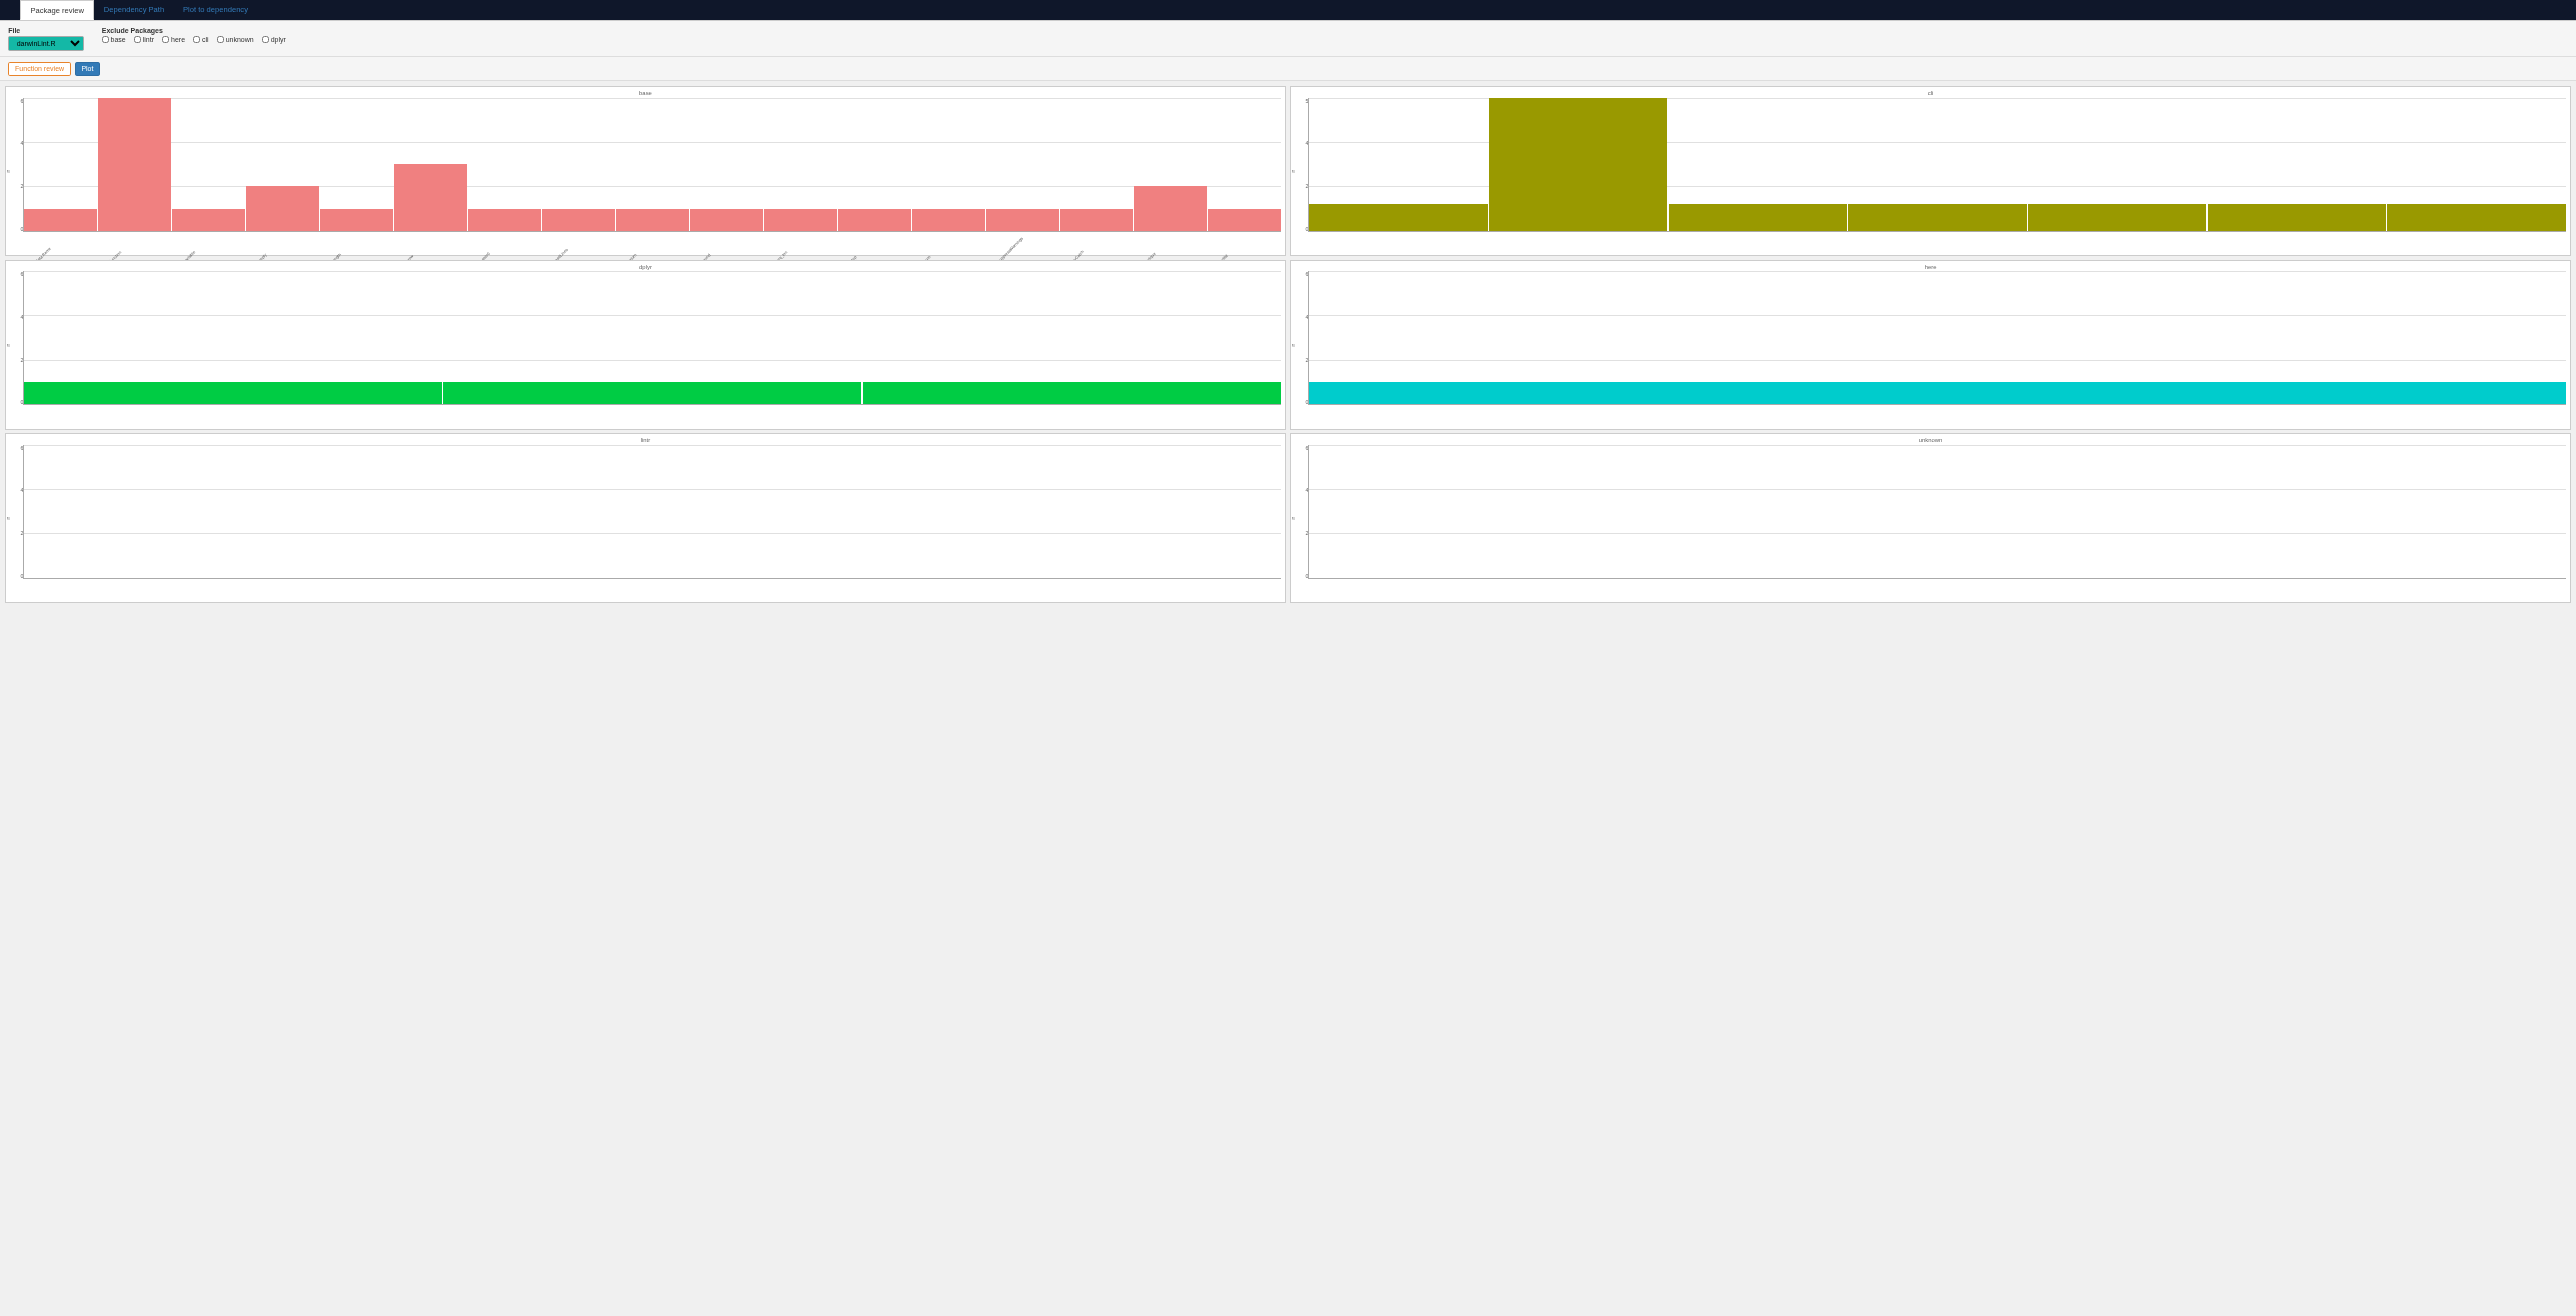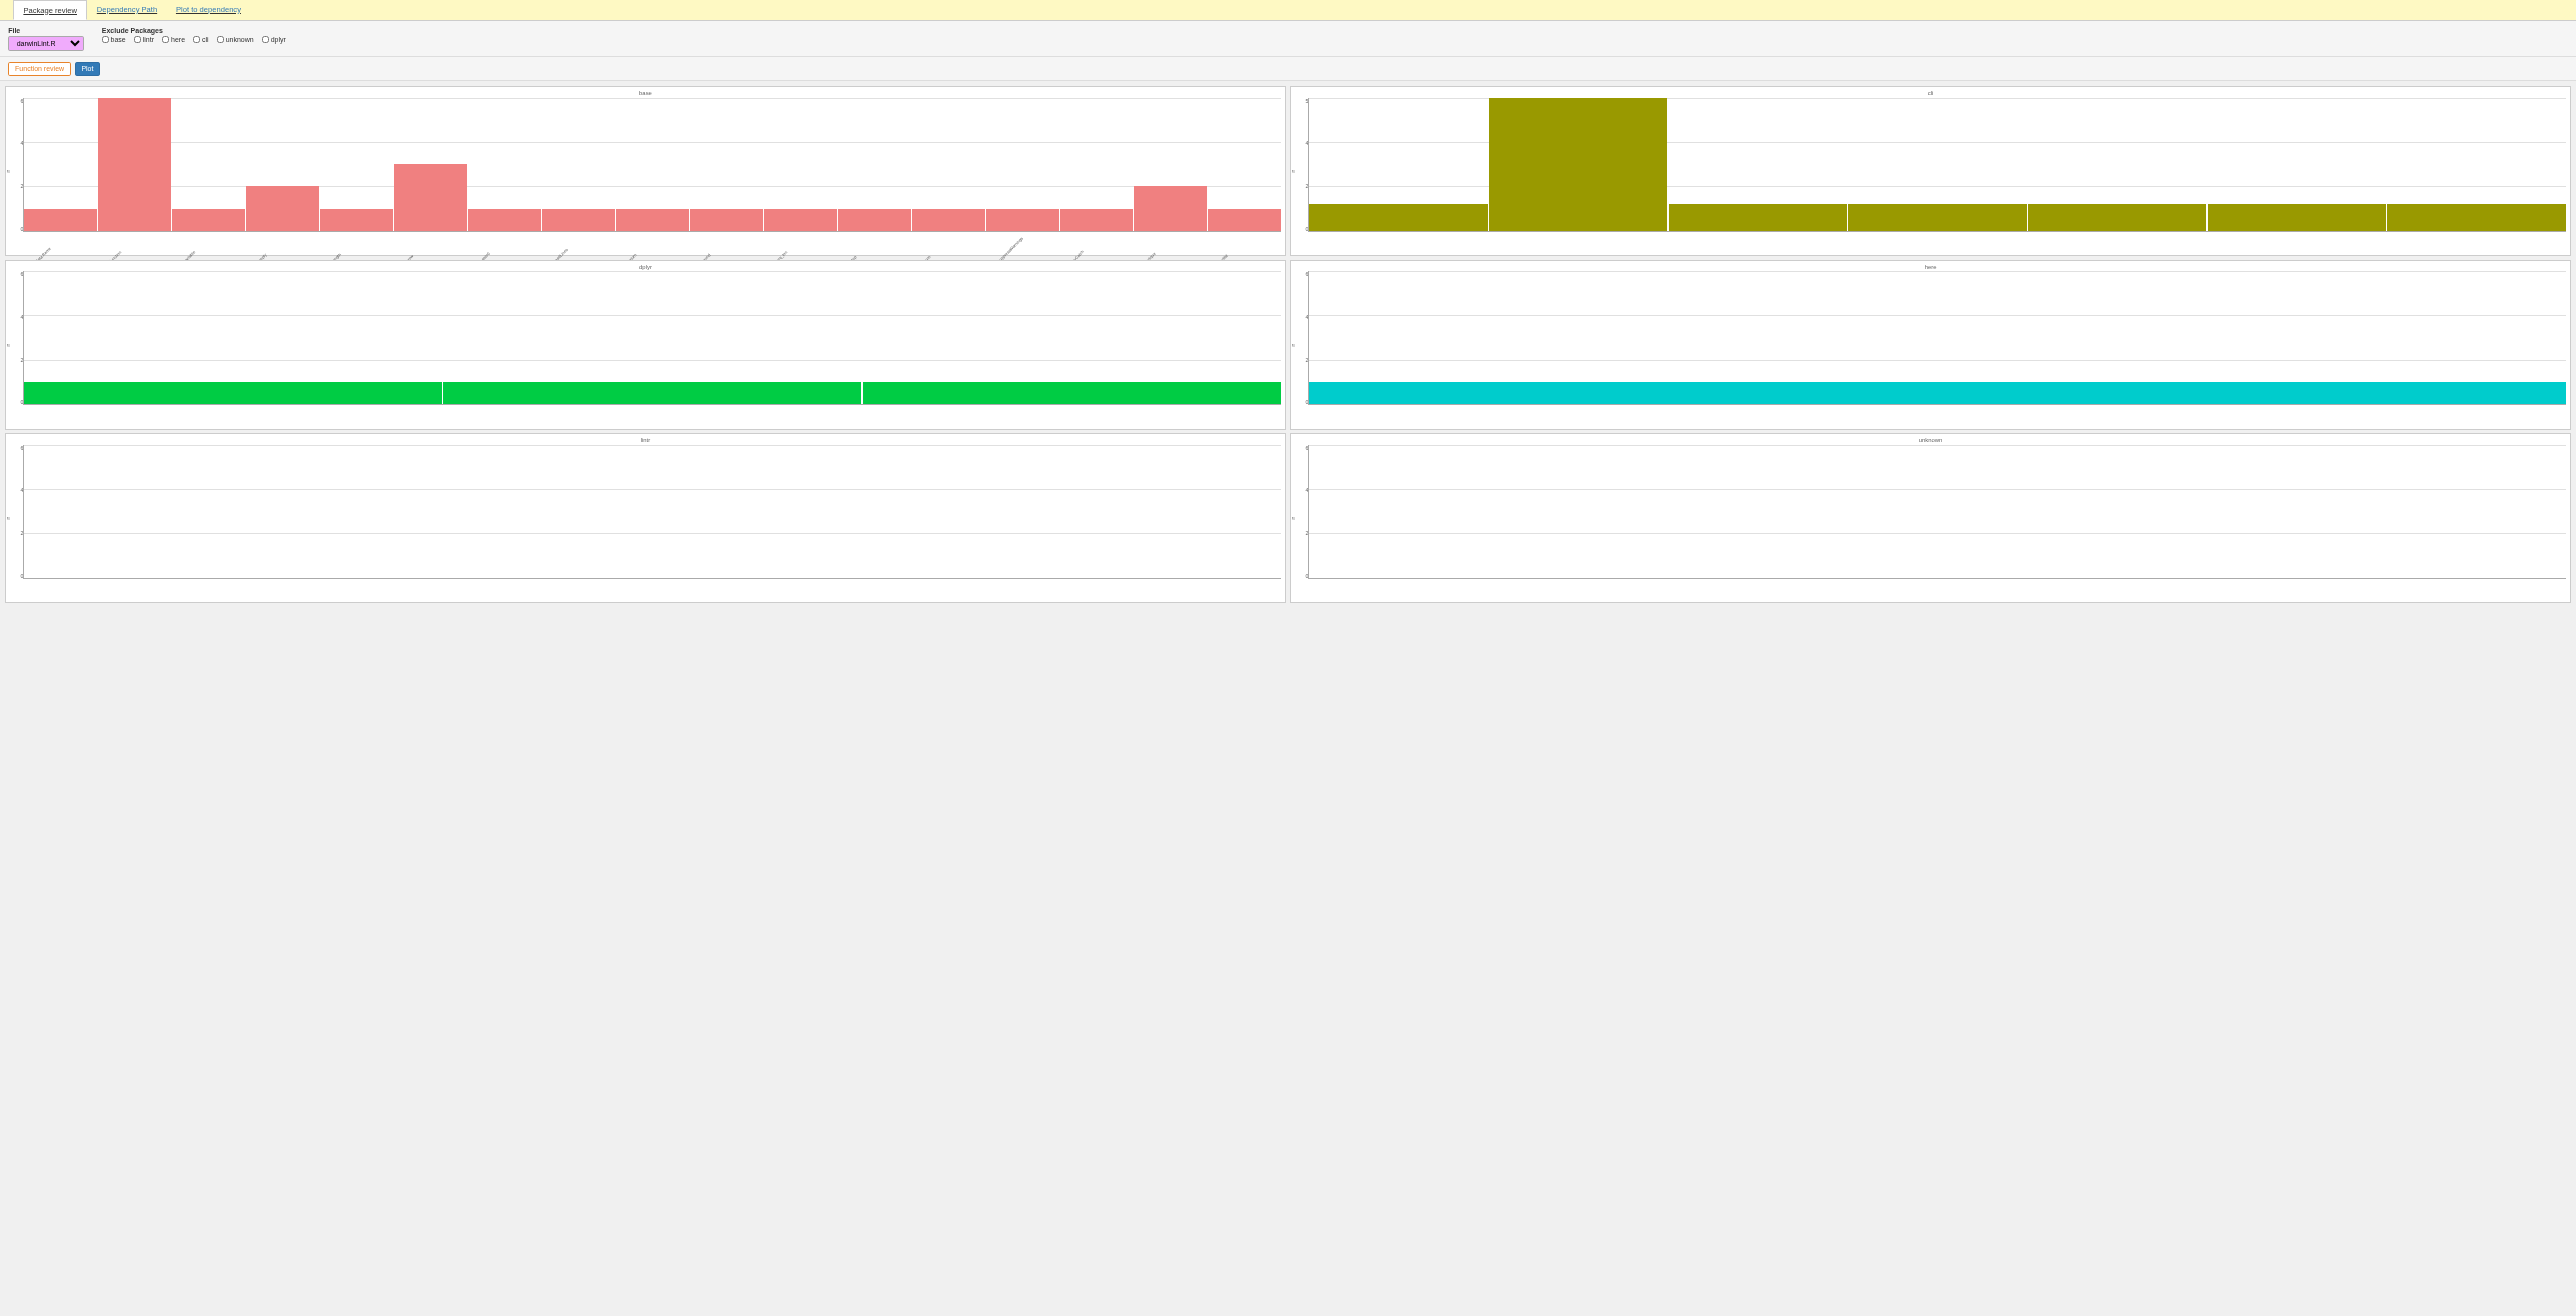--- a/index.html
+++ b/index.html
@@ -1,23 +1,22 @@
 <!DOCTYPE html>
 <html style="font-size:9.4px"><head>
   <meta charset="utf-8">
   <style>
     * { box-sizing: border-box; margin: 0; padding: 0; }
     body { font-family: Arial, sans-serif; font-size: 7px; background: #f0f0f0; color: #333; }
 
     .tabs-bar {
       display: flex;
-      background: #fef9c3;
+      background: #0f172a;
       border-bottom: 0.6px solid #ccc;
-      padding: 0 13px;
-      text-decoration: underline;
+      padding: 0 20px;
     }
     .tab {
       padding: 4.7px 9.4px;
       cursor: pointer;
       font-size: 7.6px;
       border-bottom: 1.2px solid transparent;
       color: #555;
     }
     .tab.active {
       background: #fff;
@@ -48,21 +47,21 @@
     }
     .file-select {
       display: flex;
       align-items: center;
       gap: 2.3px;
     }
     .file-select select {
       padding: 1.8px 3.5px;
       font-size: 7px;
       border: 0.6px solid #aaa;
-      background: #f0abfc;
+      background: #14b8a6;
       border-radius: 1.8px;
       width: 76px;
     }
     .checkbox-group {
       display: flex;
       flex-wrap: wrap;
       gap: 2.3px 8.2px;
       margin-top: 2.3px;
     }
     .checkbox-item {

